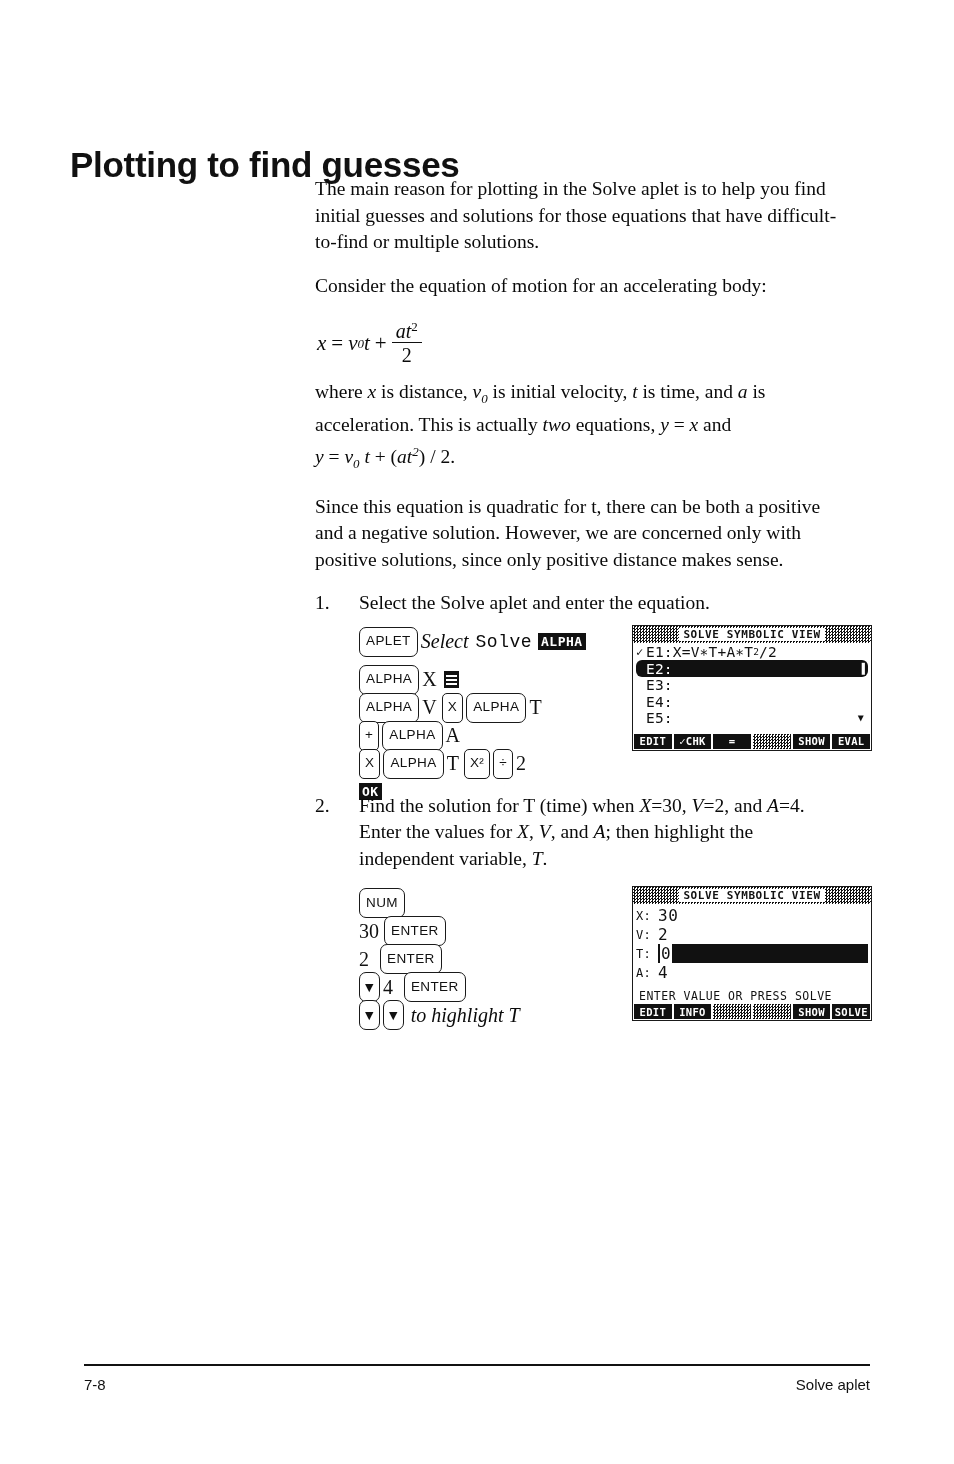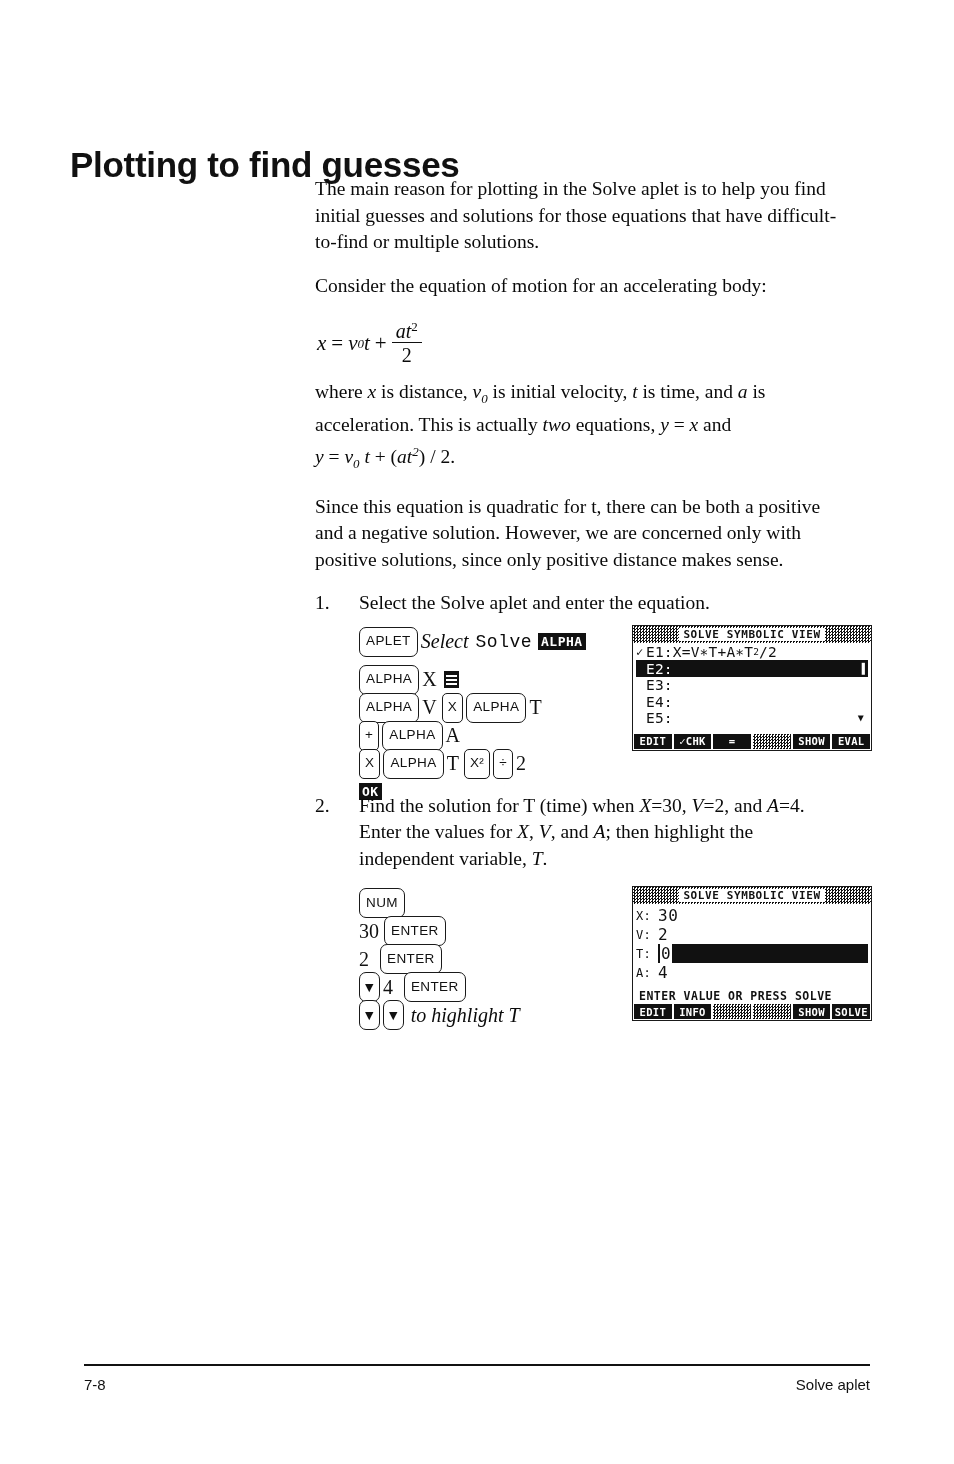--- a/index.html
+++ b/index.html
@@ -282,32 +282,33 @@
     background: #111;
     color: #fff;
     display: flex;
     align-items: center;
     height: 17px;
     font-size: 14.5px;
     letter-spacing: 0.2px;
     margin: 0 0 0 0;
     padding-left: 10px;
     position: relative;
+    border-radius: 6px;
   }
   .lcd-row-hl .tail {
     position: absolute;
     right: 3px;
     font-size: 10px;
   }
 
   .lcd-spacer { height: 7px; }
 
   .lcd-status {
     font-size: 11.5px;
-    font-weight: bold;
+    font-weight: normal;
     letter-spacing: 0.5px;
     line-height: 14px;
     padding: 1px 3px 1px 3px;
     white-space: nowrap;
   }
 
   .lcd-softkeys {
     display: flex;
     height: 16px;
     background: #fff;

